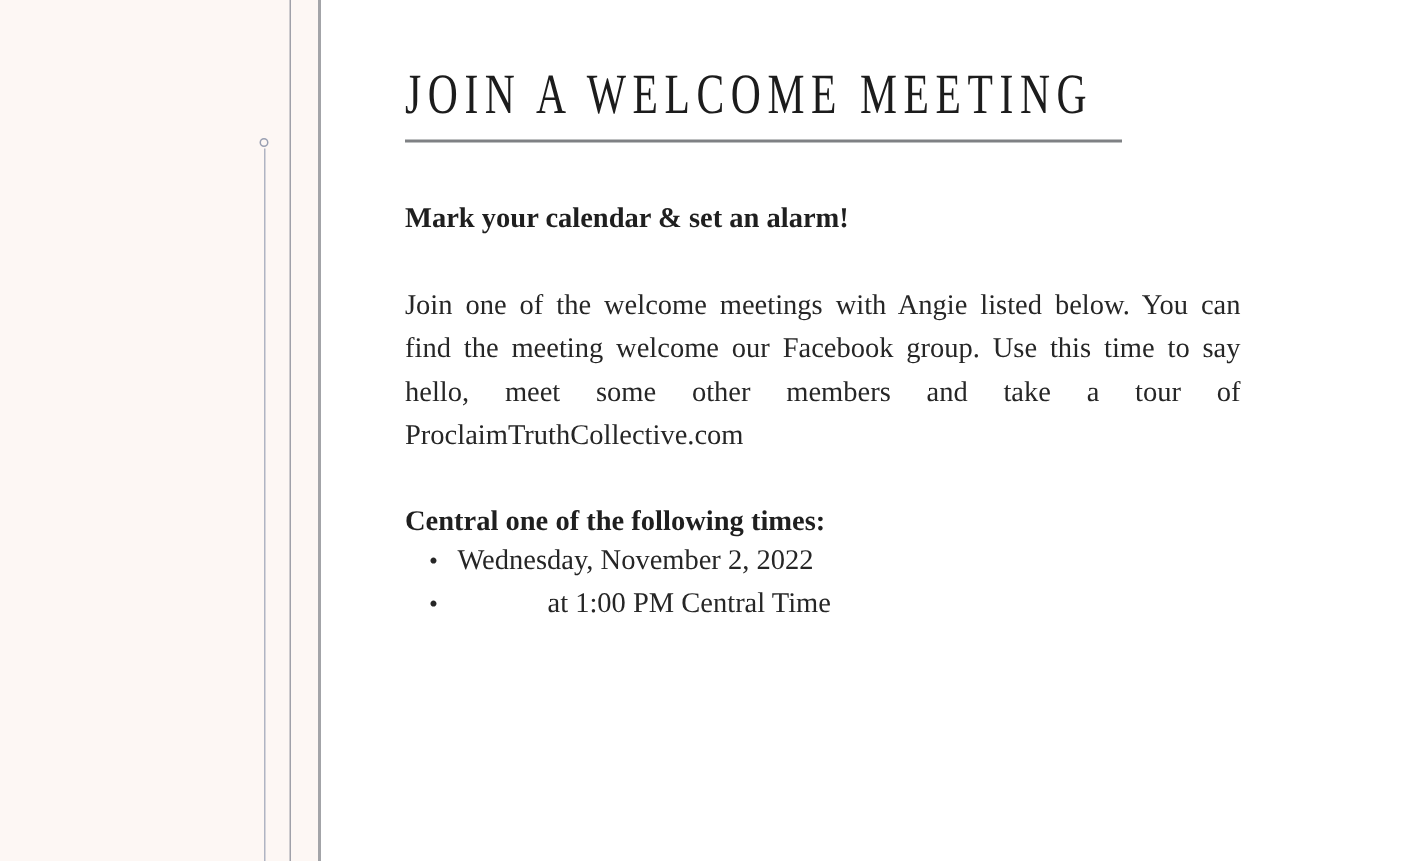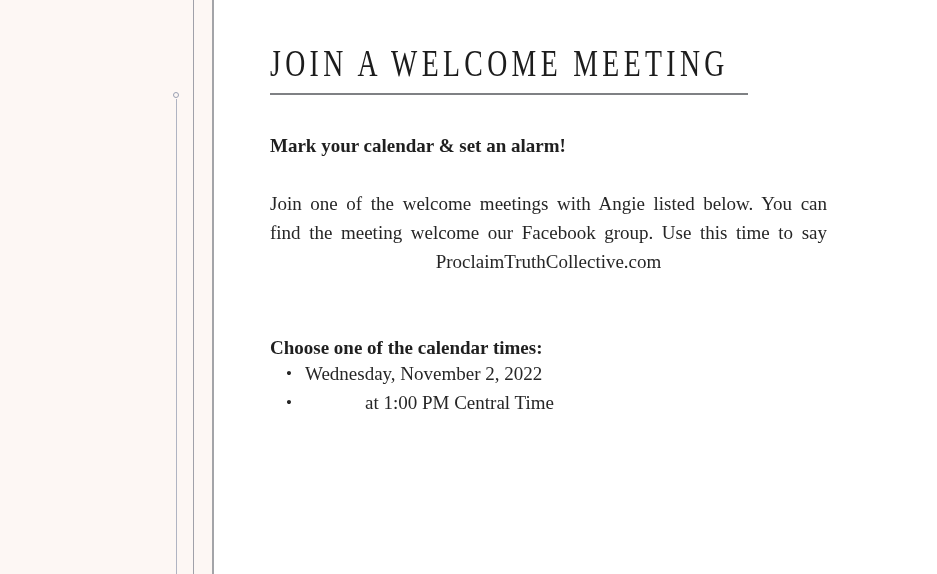--- a/index.html
+++ b/index.html
@@ -104,21 +104,20 @@
     position: absolute;
     left: 0;
     top: 189px;
     width: 557px;
     font-size: 19px;
     line-height: 29px;
     color: #262626;
   }
   .para-line {
     width: 100%;
-    text-align: center;
   }
   .para-line.justified {
     text-align: justify;
     text-align-last: justify;
   }
 
   .meeting-list {
     position: absolute;
     left: 0;
     top: 359px;
@@ -154,24 +153,25 @@
 
   <div class="page-title">JOIN A WELCOME MEETING</div>
 
   <div class="title-rule"></div>
 
   <div class="bold-line bold-1">Mark your calendar &amp; set an alarm!</div>
 
   <div class="paragraph">
     <div class="para-line justified">Join one of the welcome meetings with Angie listed below. You can</div>
     <div class="para-line justified">find the meeting welcome our Facebook group. Use this time to say</div>
+    <div class="para-line justified">hello, meet some other members and take a tour of</div>
     <div class="para-line">ProclaimTruthCollective.com</div>
   </div>
 
-  <div class="bold-line bold-2">Choose one of the calendar times:</div>
+  <div class="bold-line bold-2">Central one of the following times:</div>
 
   <div class="meeting-list">
     <div class="li-main">
       <span class="bullet">•</span>
       <span>Wednesday, November 2, 2022</span>
     </div>
     <div class="li-main">
       <span class="bullet">•</span>
     </div>
     <div class="li-sub">at 1:00 PM Central Time</div>

